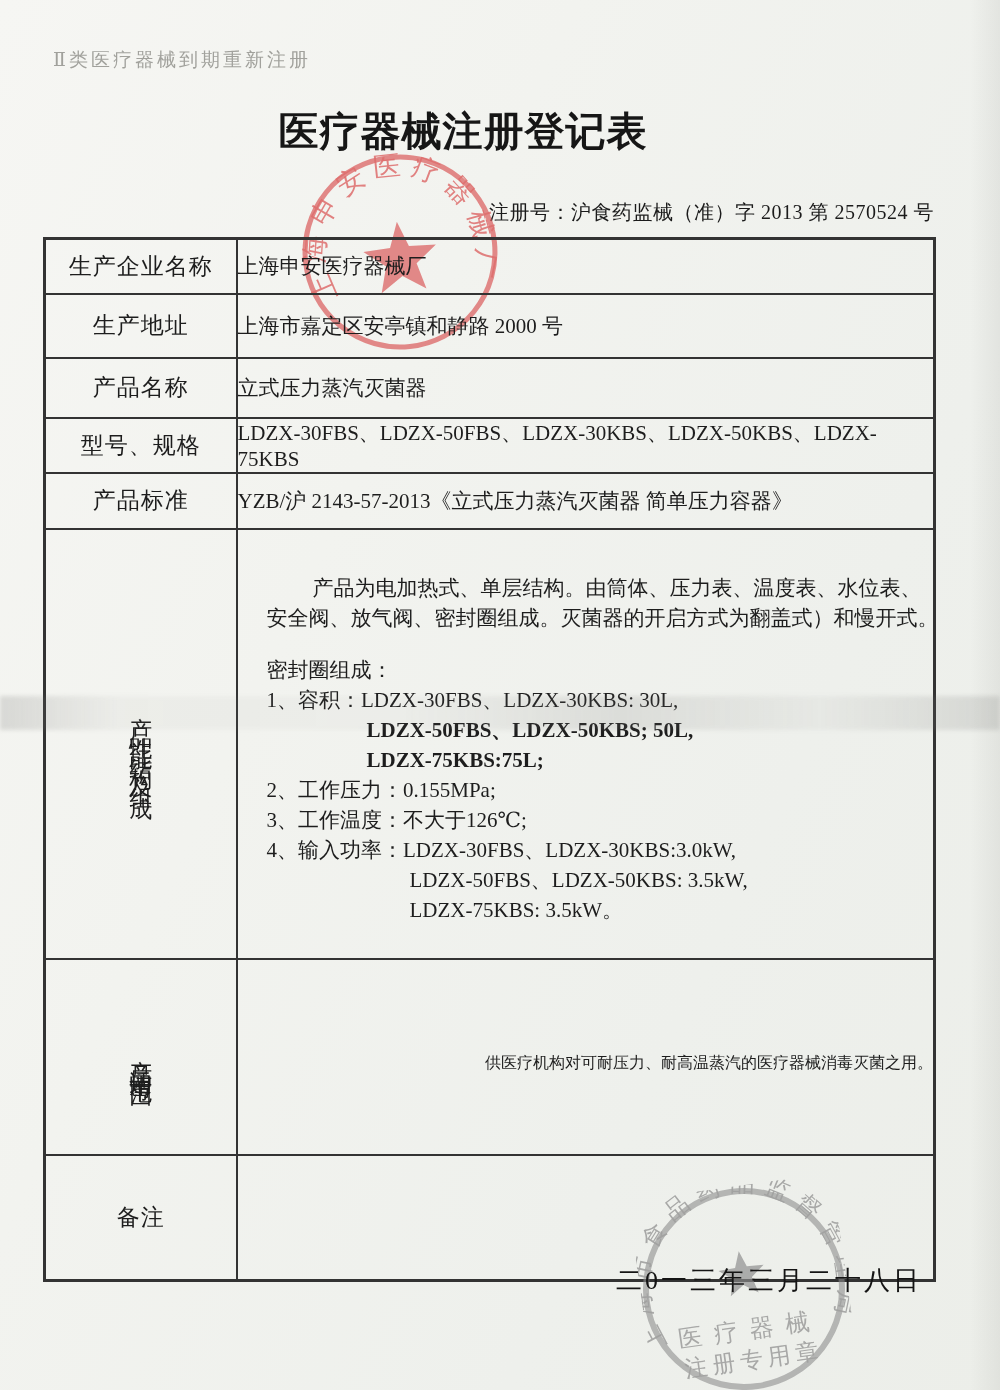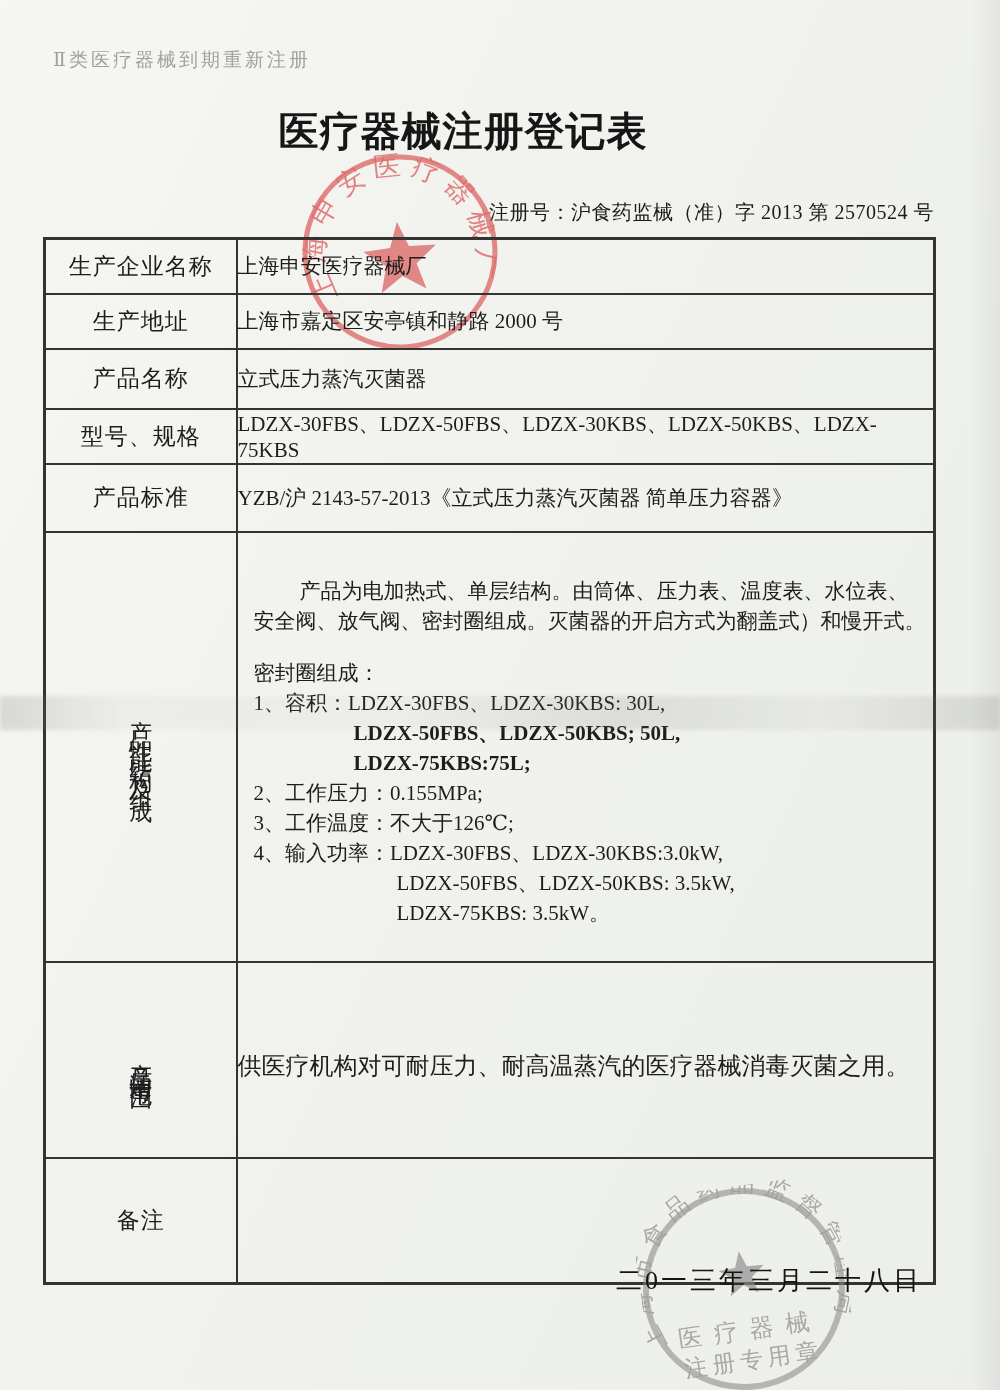--- a/index.html
+++ b/index.html
@@ -33,29 +33,29 @@
   
   table.form{position:absolute;left:43px;top:237px;width:890px;border-collapse:collapse;table-layout:fixed;}
   table.form{border:3px solid #333;}
   table.form td{border:2px solid #333;padding:0;vertical-align:middle;}
   td.lbl{text-align:center;font-size:23px;letter-spacing:1px;}
   td.val{font-size:21px;padding:0 10px 0 16px;}
   .vwrap{display:flex;align-items:center;justify-content:center;height:100%;}
   .vlabel{writing-mode:vertical-rl;text-orientation:upright;font-size:23px;letter-spacing:10px;}
   .vlabel.short{letter-spacing:5px;}
   td.val-top{vertical-align:top;}
-  .lines{padding:10px 6px 0 16px;}
+  .lines{padding:10px 6px 0 16px;margin-left:13px;}
   .line{white-space:pre;font-size:21px;line-height:30px;min-height:30px;}
   .p-first{padding-left:46px;}
   .blank{min-height:22px;height:22px;}
   .ind-a{padding-left:100px;font-weight:bold;}
   .ind-b{padding-left:143px;}
   .models{font-size:19.5px;letter-spacing:0;}
   .standard{font-size:20px;}
-  .scope-line{padding-top:13px;font-size:24px;}
+  .scope-line{padding-top:13px;font-size:16px;text-align:right;}
   
   .stamp-red{position:absolute;left:299px;top:151px;width:202px;height:202px;transform:rotate(-6deg);opacity:.88;pointer-events:none;}
   .stamp-gray{position:absolute;left:641px;top:1186px;width:206px;height:206px;transform:rotate(-8deg);opacity:.78;pointer-events:none;}
   .date-line{position:absolute;left:616px;top:1263px;font-size:26px;letter-spacing:3px;color:#141414;z-index:6;white-space:nowrap;}
   svg text{font-family:"Liberation Serif","DejaVu Serif",serif;}
 </style>
 </head>
 <body>
 
 <div class="page">
@@ -81,33 +81,33 @@
   <table class="form">
     <colgroup>
         <col style="width:192px">
         <col style="width:698px">
       </colgroup>
     <tbody>
         <tr style="height:55px">
       <td class="lbl">生产企业名称</td>
       <td class="val">上海申安医疗器械厂</td>
     </tr>
-    <tr style="height:55px">
+    <tr style="height:64px">
       <td class="lbl">生产地址</td>
       <td class="val">上海市嘉定区安亭镇和静路 2000 号</td>
     </tr>
     <tr style="height:60px">
       <td class="lbl">产品名称</td>
       <td class="val">立式压力蒸汽灭菌器</td>
     </tr>
     <tr style="height:55px">
       <td class="lbl">型号、规格</td>
       <td class="val models">LDZX-30FBS、LDZX-50FBS、LDZX-30KBS、LDZX-50KBS、LDZX-75KBS</td>
     </tr>
-    <tr style="height:68px">
+    <tr style="height:56px">
       <td class="lbl">产品标准</td>
       <td class="val standard">YZB/沪 2143-57-2013《立式压力蒸汽灭菌器 简单压力容器》</td>
     </tr>
     <tr style="height:430px">
       <td class="lbl">
         <div class="vwrap">
               <div class="vlabel">产品性能结构及组成</div>
             </div>
       </td>
       <td class="val val-top">

